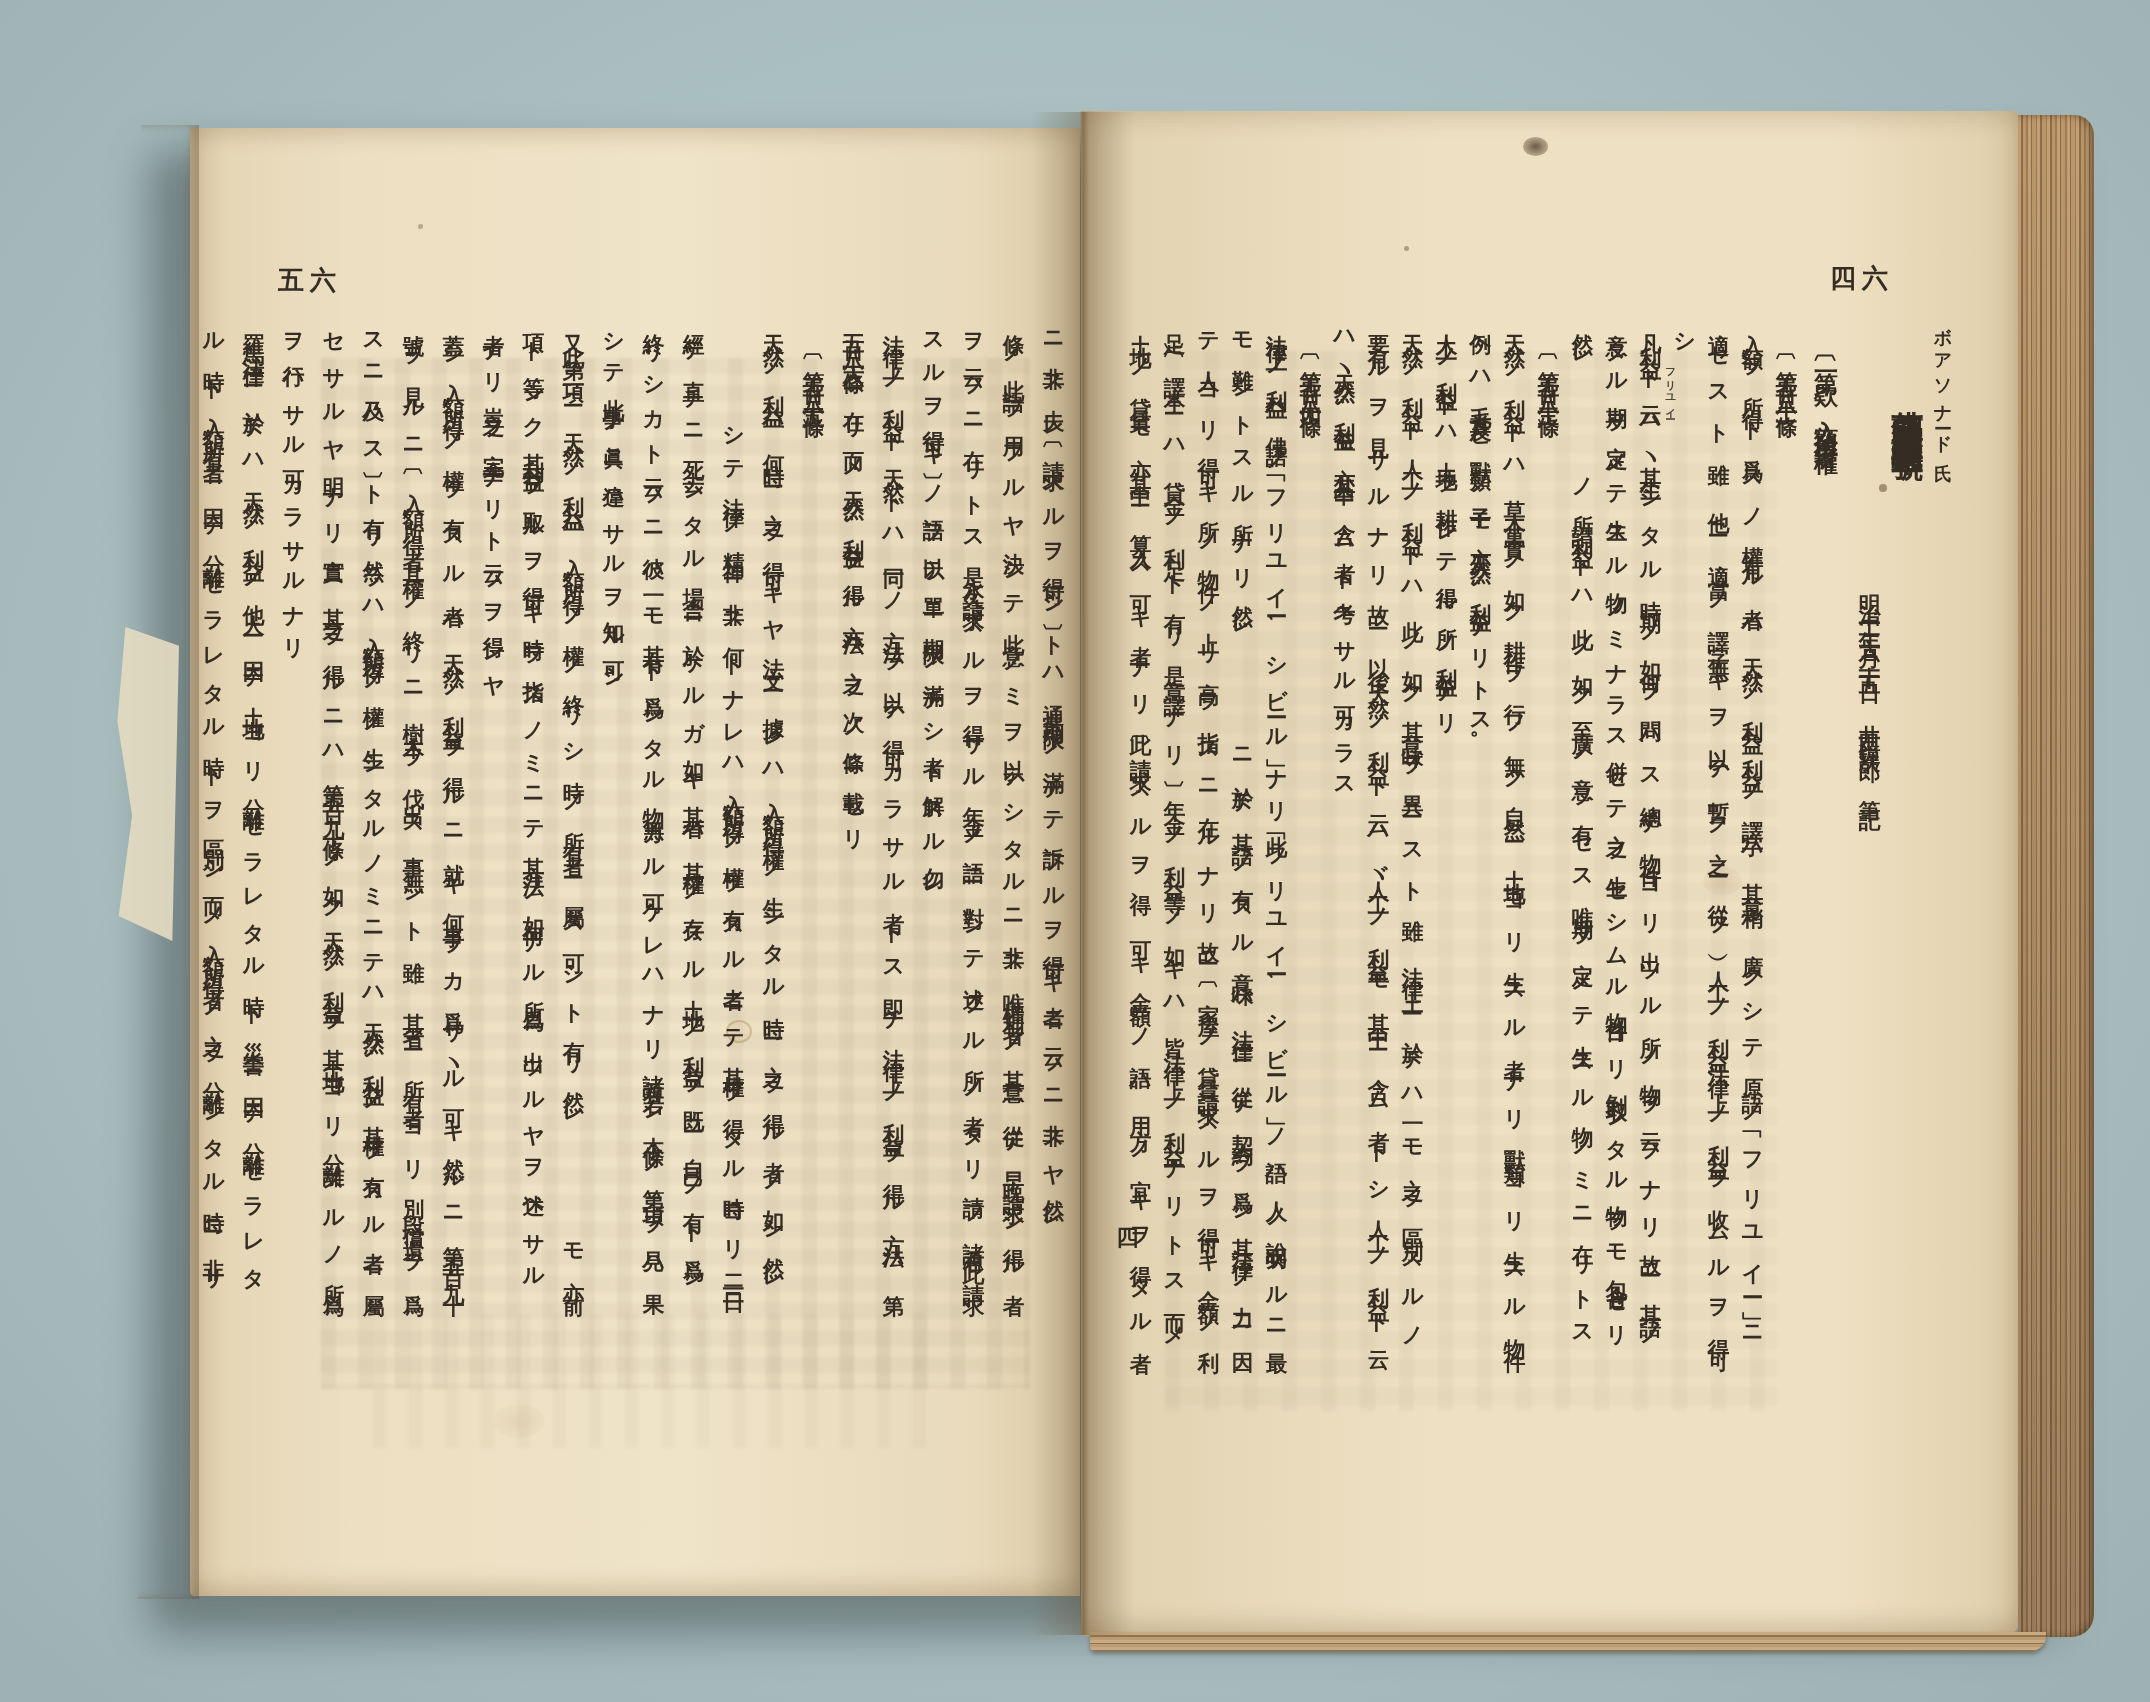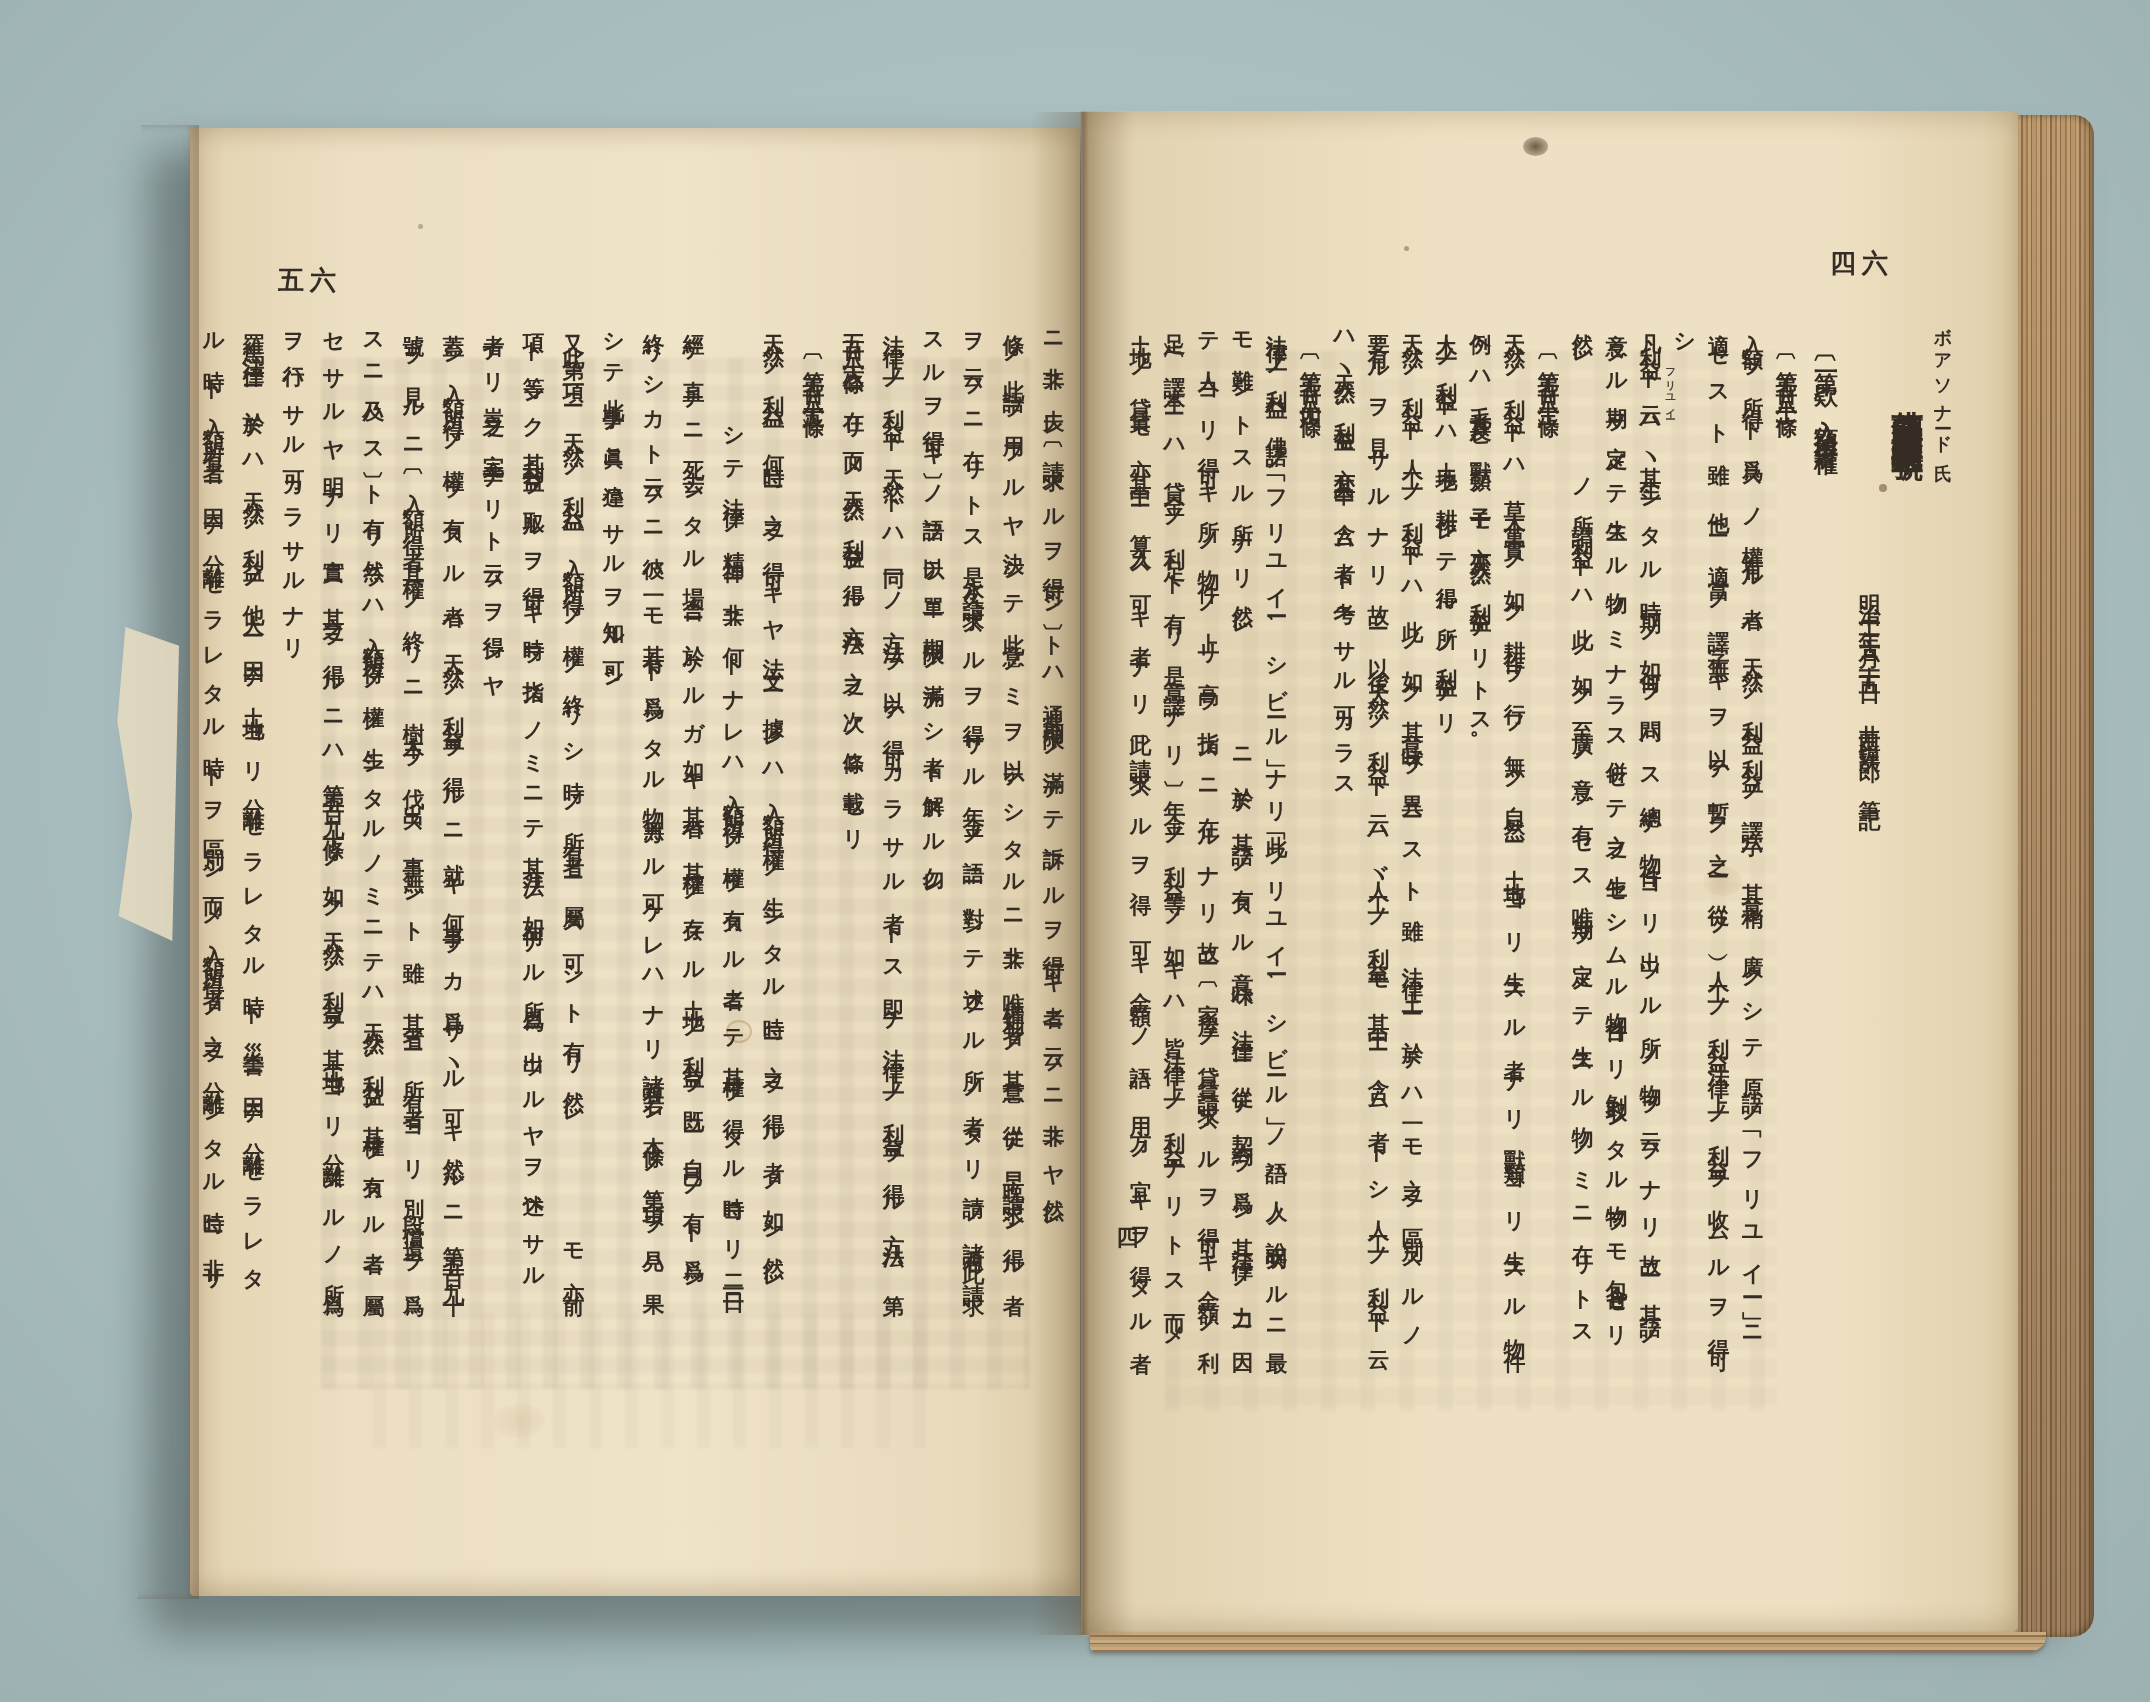--- a/index.html
+++ b/index.html
@@ -40,21 +40,21 @@
   .tcol{line-height:inherit;text-align:justify;text-justify:inter-character;}
   .rp-body{left:1131px;top:317px;width:672px;height:1019px;font-size:21.7px;line-height:34px;}
   .lp-body{left:202px;top:317px;width:871px;height:960px;font-size:21.7px;line-height:40px;}
   .rp-author{left:1931px;top:315px;font-size:18px;letter-spacing:5.2px;}
   .rp-title{left:1886px;top:385px;font-size:32px;letter-spacing:3px;font-weight:700;}
   .rp-date{left:1855px;top:577px;font-size:21.7px;letter-spacing:9px;}
   .rp-section{left:1810px;top:347px;font-size:24px;letter-spacing:6px;}
   .furigana{left:1664px;top:360px;font-size:10.5px;letter-spacing:1.5px;color:#4a4236;}
   .corner-num{position:absolute;font-size:26px;font-weight:700;letter-spacing:6px;color:#352d23;}
   .lp-num{left:278px;top:263px;}
-  .rp-num{left:1830px;top:246px;}
+  .rp-num{left:1830px;top:261px;}
   .folio{left:1113px;top:1210px;font-size:22.4px;}
 
   
   .ghost{position:absolute;filter:blur(1.5px);pointer-events:none;}
   .ghost-left{left:321px;top:358px;width:709px;height:1031px;opacity:.55;
     background:repeating-linear-gradient(90deg,rgba(118,106,82,.14) 0 15px,transparent 15px 37px),
                repeating-linear-gradient(180deg,rgba(118,106,82,.10) 0 16.4px,transparent 16.4px 27px);}
   .ghost-left2{left:373px;top:1314px;width:568px;height:134px;opacity:.4;
     background:repeating-linear-gradient(90deg,rgba(118,106,82,.12) 0 13.4px,transparent 13.4px 36px);}
   .ghost-right{left:1165px;top:351px;width:612px;height:1060px;opacity:.45;

